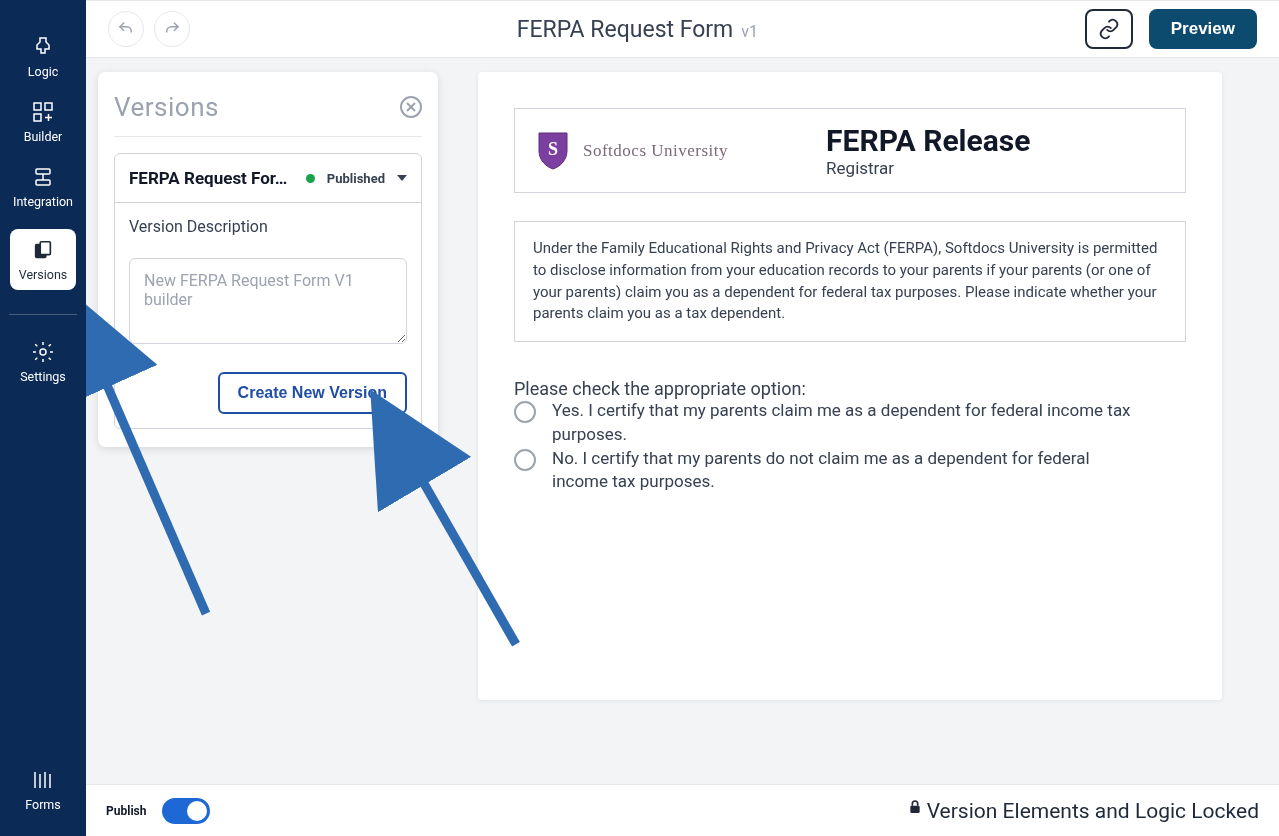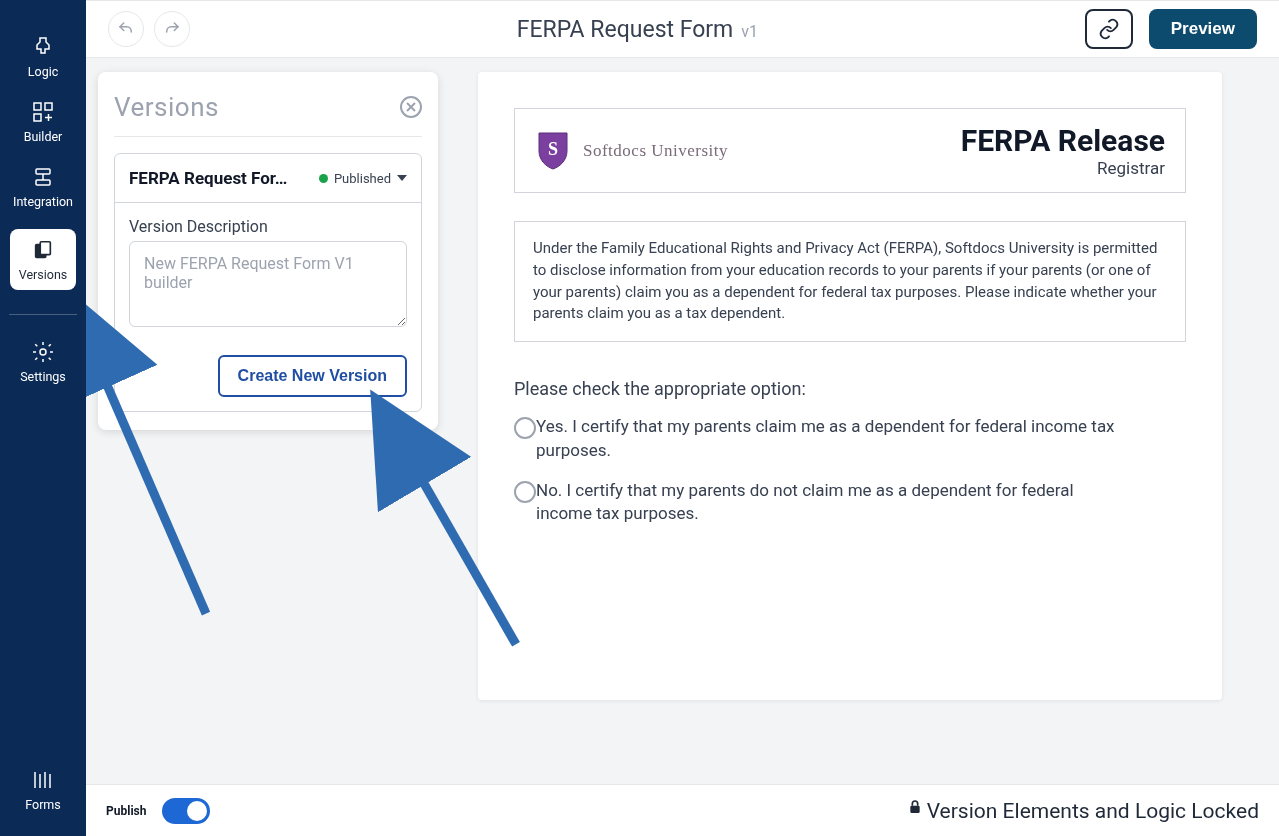--- a/index.html
+++ b/index.html
@@ -161,33 +161,33 @@
     padding:14px 14px;
     border-bottom:1px solid var(--border-gray);
     cursor:pointer;
   }
   .vp-current .name{
     font-weight:700;font-size:17px;color:#111827;
     white-space:nowrap;overflow:hidden;text-overflow:ellipsis;
     max-width:170px;
   }
   .status-chip{
-    display:flex;align-items:center;gap:6px;font-size:13px;color:#374151;
+    display:flex;align-items:center;gap:12px;font-size:13px;color:#374151;font-weight:bold;
   }
   .status-dot{
     width:9px;height:9px;border-radius:50%;background:var(--green-dot);
   }
   .caret-down{
     width:0;height:0;border-left:5px solid transparent;border-right:5px solid transparent;border-top:6px solid #374151;
   }
   .vp-desc{
     padding:14px;
   }
   .vp-desc label{
-    display:block;font-size:16px;color:#374151;margin-bottom:5px;
+    display:block;font-size:16px;color:#374151;margin-bottom:22px;
   }
   .vp-desc textarea{
     width:100%;min-height:86px;resize:vertical;
     border:1px solid var(--border-gray);border-radius:6px;
     padding:12px 14px;font-family:inherit;font-size:16px;color:#374151;
   }
   .vp-desc textarea::placeholder{color:#9ca3af;}
   .create-btn{
     margin:10px 14px 14px auto;display:block;
     border:2px solid var(--accent-blue);
@@ -217,41 +217,41 @@
     flex:1;
   }
   .brand-logo{
     display:flex;flex-direction:column;align-items:center;gap:4px;
   }
   .brand-name{
     font-family:Georgia, "Times New Roman", serif;
     color:#7a6b78;font-size:17px;letter-spacing:.5px;
   }
   .form-title-block{
-    text-align:right;flex:1.25;
+    text-align:left;flex:1.25;
   }
   .form-title-block h1{
     margin:0;font-size:30px;color:#111827;font-weight:700;
   }
   .form-title-block .sub{
     font-size:17px;color:#374151;
   }
   .info-box{
     border:1px solid var(--border-gray);
     padding:16px 18px;margin-top:28px;
     color:#374151;font-size:15px;line-height:1.45;
   }
   .question{
     margin-top:36px;
   }
   .question .q-label{
     font-size:18px;color:#374151;
   }
   .radio-row{
-    display:flex;align-items:flex-start;gap:0;margin-top:16px;
+    display:flex;align-items:flex-start;gap:16px;margin-top:0;
   }
   .radio{
     width:22px;height:22px;border-radius:50%;border:2px solid #9ca3af;flex:0 0 22px;margin-top:2px;cursor:pointer;
   }
   .radio-label{font-size:17px;color:#374151;max-width:580px;line-height:1.4;}
 
   
   .footer{
     height:52px;
     border-top:1px solid #e5e7eb;

